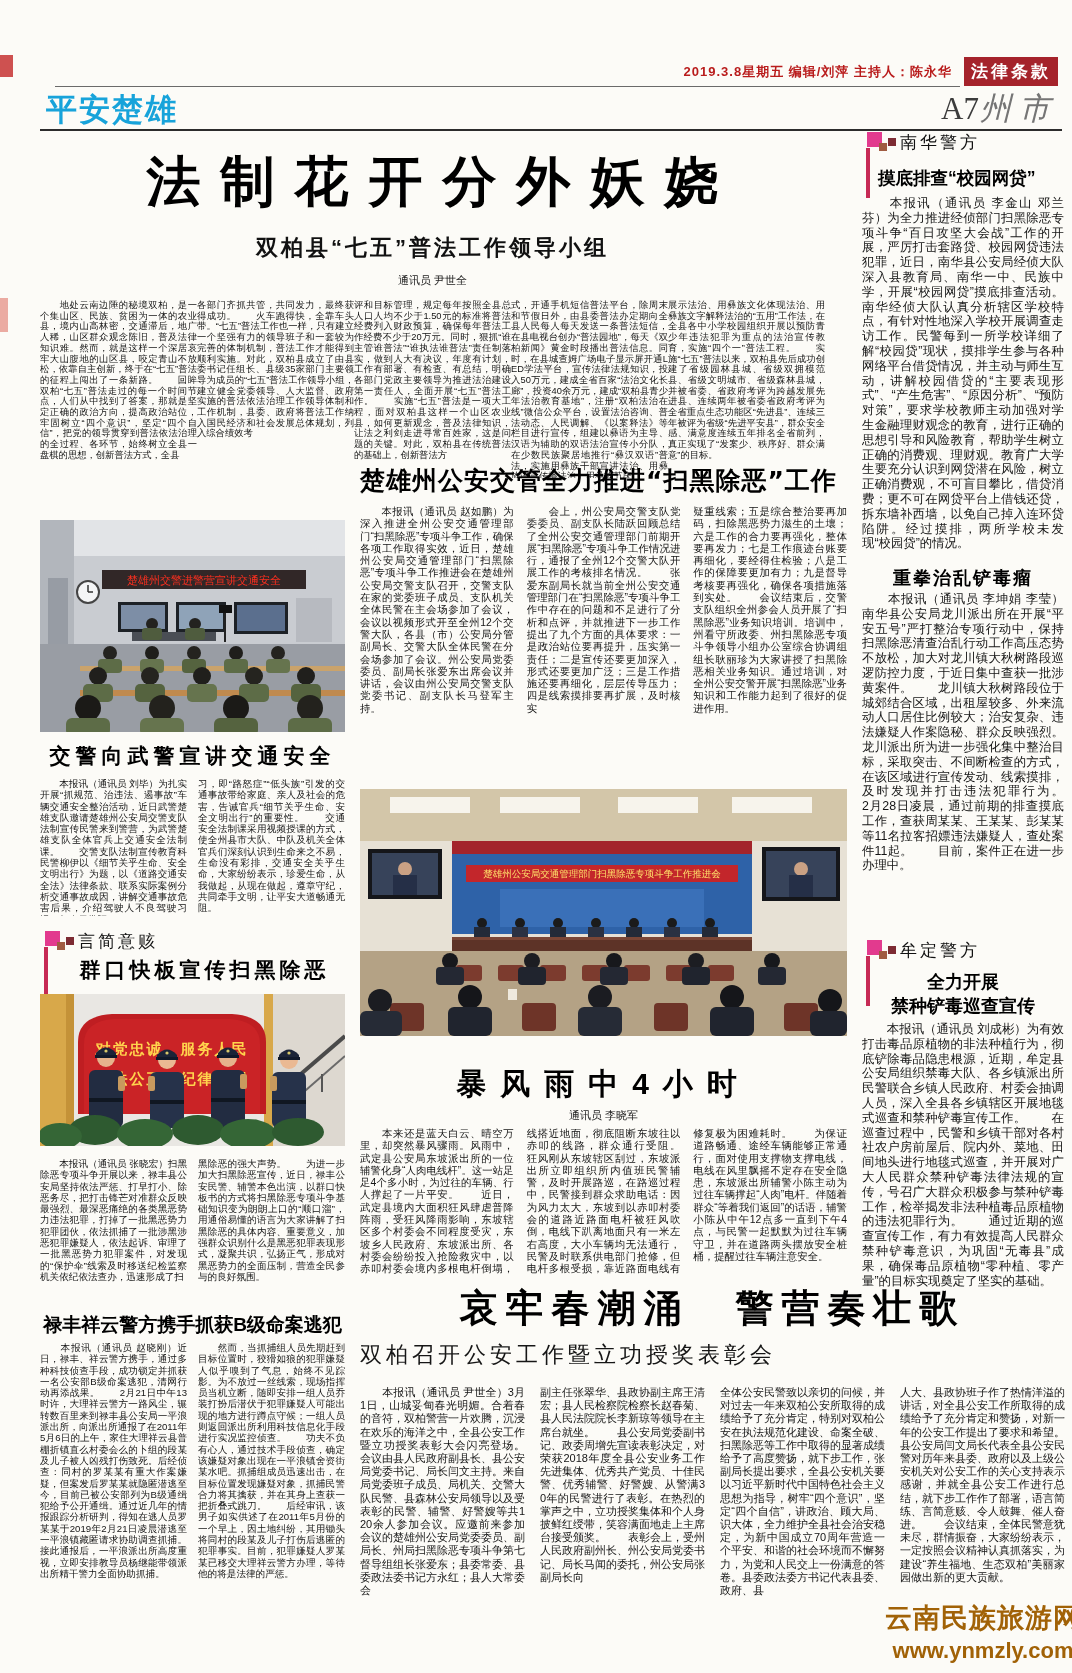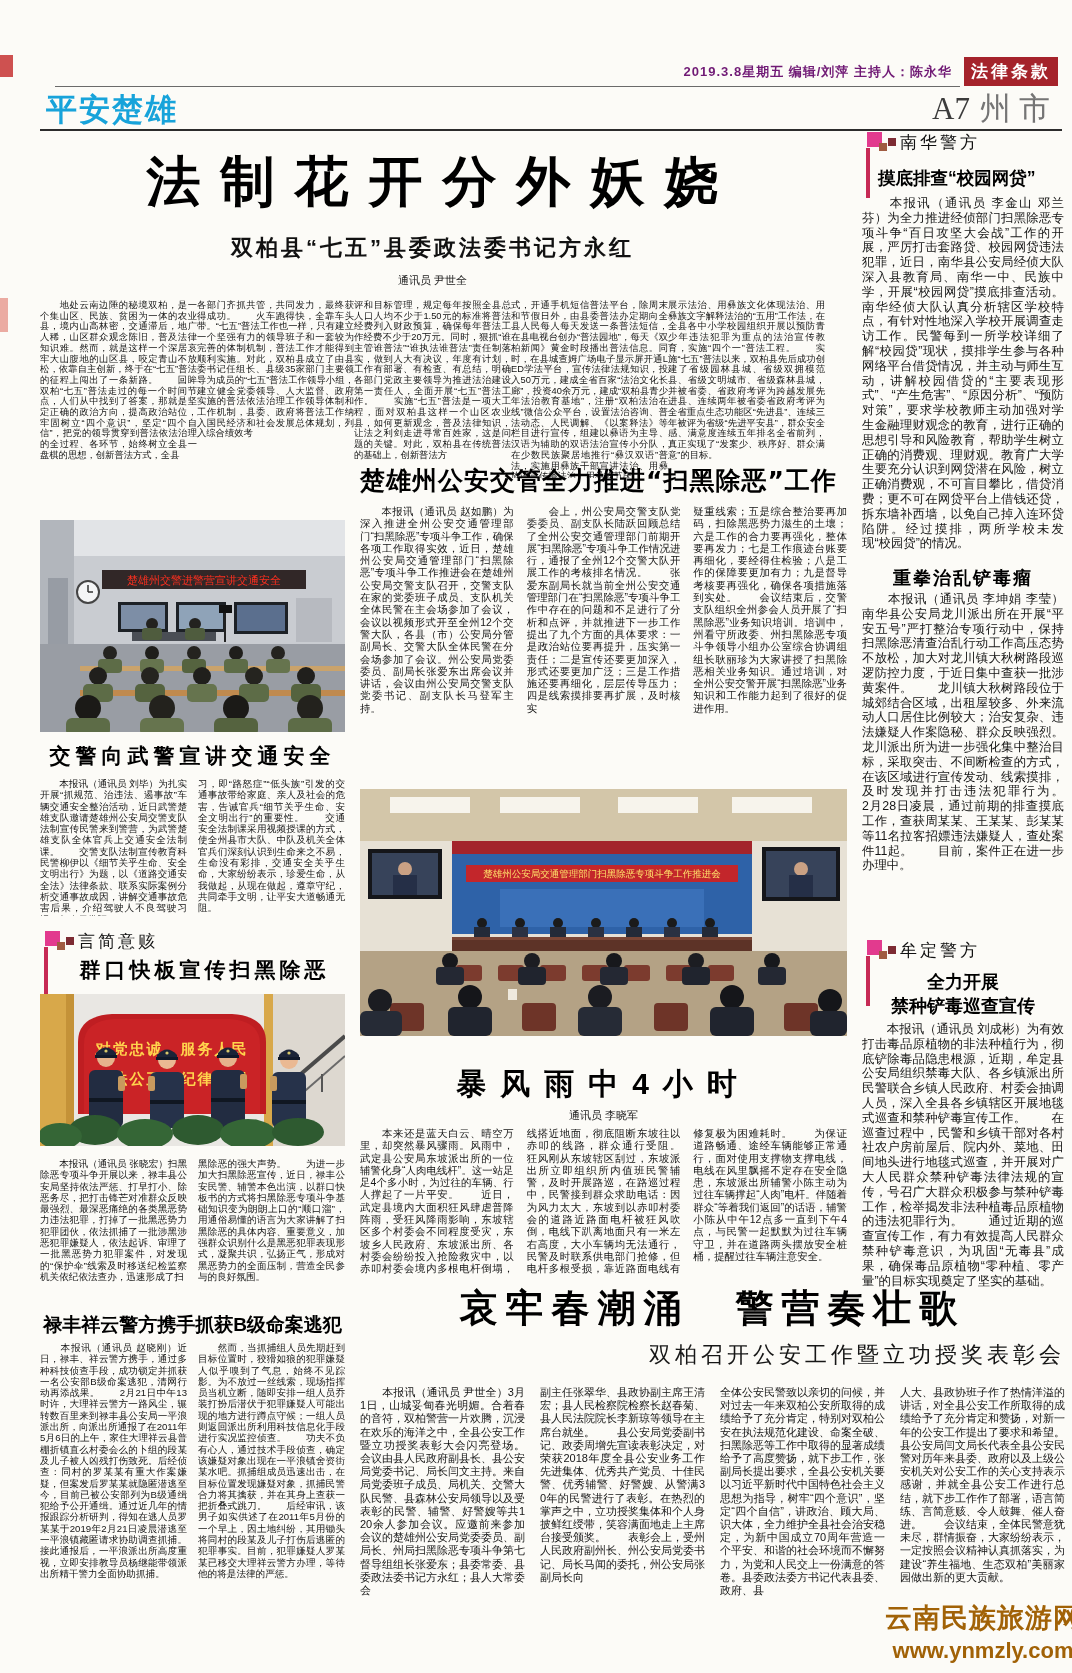--- a/index.html
+++ b/index.html
@@ -1,27 +1,27 @@
 <!DOCTYPE html>
 <html><head>
 <meta charset="utf-8">
 <title>newspaper-page</title>
 <style>
   html,body{margin:0;padding:0;background:#e8e6e1;}
   .page{position:relative;width:1072px;height:1673px;margin:0 auto;background:#fcfbf7;
         font-family:"Liberation Sans",sans-serif;color:#1c1c1c;overflow:hidden;}
   
-  .meta-line{position:absolute;top:63px;right:120px;font-size:13px;font-weight:bold;color:#701a75;letter-spacing:1px;}
+  .meta-line{position:absolute;top:63px;right:120px;font-size:13px;font-weight:bold;color:#b91c1c;letter-spacing:1px;}
   .badge{position:absolute;top:57px;right:14px;background:#a5232b;color:#fff;font-size:17px;font-weight:bold;
          padding:3px 7px;letter-spacing:3px;}
   .rule-top{position:absolute;top:86px;left:55px;width:905px;height:1px;background:#6a6a6a;}
   .masthead{position:absolute;top:89px;left:46px;font-size:31px;font-weight:900;color:#17a3da;letter-spacing:2px;
             font-family:"DejaVu Sans",sans-serif;}
   .pageno{position:absolute;top:88px;right:14px;font-family:"Liberation Serif",serif;font-size:31px;color:#3c3c3c;}
-  .pageno .sec{color:#757575;letter-spacing:8px;margin-left:10px;}
+  .pageno .sec{color:#757575;letter-spacing:8px;margin-left:1px;font-style:italic;}
   .rule-main{position:absolute;top:129px;left:40px;width:1022px;height:2px;background:#2c2c2c;}
   .artifact1{position:absolute;top:55px;left:0;width:13px;height:22px;background:#c53232;opacity:.85;}
   .artifact2{position:absolute;top:298px;left:0;width:8px;height:34px;background:#d95b4e;opacity:.5;}
 
   
   .cols{display:flex;}
   .col{flex:1;text-align:justify;word-break:break-all;overflow:hidden;color:#141414;}
   .c-main{font-size:9.3px;line-height:10.7px;}
   .c-left{font-size:9.6px;line-height:11.3px;}
   .c-mid{font-size:10.4px;line-height:12.3px;}
@@ -60,21 +60,21 @@
             font-family:"DejaVu Sans",sans-serif;letter-spacing:1px;white-space:nowrap;}
   .saohei-cols{position:absolute;left:360px;top:506px;width:487px;height:276px;gap:13px;}
   .storm-h{position:absolute;left:360px;top:1064px;width:487px;text-align:center;font-size:30px;font-weight:900;
            letter-spacing:14px;color:#000;}
   .storm-by{position:absolute;left:360px;top:1108px;width:487px;text-align:center;font-size:11px;color:#222;}
   .storm-cols{position:absolute;left:360px;top:1128px;width:487px;height:146px;gap:13px;}
 
   
   .awards-h{position:absolute;left:360px;top:1283px;width:705px;text-align:center;font-size:38px;font-weight:900;
             letter-spacing:8px;color:#000;font-family:"DejaVu Sans",sans-serif;}
-  .awards-sub{position:absolute;left:360px;top:1340px;width:705px;text-align:right;font-size:22px;letter-spacing:4px;color:#161616;}
+  .awards-sub{position:absolute;left:360px;top:1340px;width:705px;text-align:left;font-size:22px;letter-spacing:4px;color:#161616;}
   .awards-cols{position:absolute;left:360px;top:1386px;width:705px;height:266px;gap:15px;}
 
   
   .side-h1{position:absolute;left:878px;top:166px;width:188px;font-size:17.5px;font-weight:900;color:#000;}
   .side-t{position:absolute;left:862px;width:202px;font-size:12.4px;line-height:14.8px;text-align:justify;
           word-break:break-all;overflow:hidden;color:#141414;}
   .nh1-t{top:196px;height:364px;}
   .nh2-h{position:absolute;left:862px;top:566px;width:202px;text-align:center;font-size:18px;font-weight:900;
          letter-spacing:2px;color:#000;}
   .nh2-t{top:592px;height:344px;}
@@ -97,21 +97,21 @@
   <div class="badge">法律条款</div>
   <div class="rule-top"></div>
   <div class="masthead">平安楚雄</div>
   <div class="pageno">
     <span>A7</span><span class="sec">州市</span>
   </div>
   <div class="rule-main"></div>
 
   <section class="main-art">
     <h1>法制花开分外妖娆</h1>
-    <div class="main-sub">双柏县“七五”县委政法委书记方永红</div>
+    <div class="main-sub">双柏县“七五”普法工作领导小组</div>
     <div class="main-by">通讯员 尹世全</div>
     <div class="cols main-cols">
       <div class="col c-main">　　地处云南边陲的秘境双柏，是一个集山区、民族、贫困为一体的农业县，境内山高林密，交通滞后，地广人稀，山区群众观念陈旧，普及法律知识难。然而，就是这样一个深居哀牢大山腹地的山区县，咬定青山不放松，依靠自主创新，终于在“七五”普法的征程上闯出了一条新路。　　回眸双柏“七五”普法走过的每一个时间节点，人们从中找到了答案，那就是坚定正确的政治方向，提高政治站位，牢固树立“四个意识”，坚定“四个自信”，把党的领导贯穿到普法依法治理的全过程、各环节，始终树立全县一盘棋的思想，创新普法方式，全县</div>
       <div class="col c-main">各部门齐抓共管，共同发力，最终获得成功。　　火车跑得快，全靠车头带。“七五”普法工作也一样，只有建立一个坚强有力的领导班子和一套较为完善的体制机制，普法工作才能得到顺利实施。对此，双柏县成立了由县委书记任组长、县级35家部门主要领导为成员的“七五”普法工作领导小组，建立健全党委领导、人大监督、政府实施的普法依法治理工作领导体制和工作机制，县委、政府将普法工作纳入国民经济和社会发展总体规划，列入综合绩效考</div>
       <div class="col c-main">评和目标管理，规定每年按照全县总人口人均不少于1.50元的标准将普法经费列入财政预算，确保每年普法工作经费不少于20万元。同时，狠抓“谁主管谁普法”“谁执法谁普法”责任制落实，做到人大有决议，年度有计划，工作有部署、有检查、有总结，明确各部门党政主要领导为推进法治建设第一责任人，全面开展“七五”普法工作。　　实施“七五”普法是一项大工程，面对双柏县这样一个山区农业县，如何更新观念，普及法律知识，让法之利剑走进寻常百姓家，这是问题的关键。对此，双柏县在传统普法的基础上，创新普法方</div>
       <div class="col c-main">式，开通手机短信普法平台，除周末和节假日外，由县委普法办定期向全县人民每人每天发送一条普法短信，在县电视台创办“普法园地”，每天《双柏新闻》黄金时段播出普法信息。同时，在县城查姆广场电子显示屏开通LED学法平台，宣传法律法规知识，投入50万元，建成全省百家“法治文化长廊”，投资40余万元，建成“双柏县青少年法治教育基地”，注册“双柏法治在线”微信公众平台，设置法治咨询、普法动态、人民调解、《以案释法》等栏目进行宣传，组建以彝语为主导、汉语为辅助的双语法治宣传小分队，在少数民族聚居地推行“彝汉双语”普法，实施用彝族干部宣讲法治、用彝族语言传播法治、用彝族节庆</div>
       <div class="col c-main">展示法治、用彝族文化体现法治、用彝族文字解释法治的“五用”工作法，在全县各中小学校园组织开展以预防青少年违法犯罪为重点的法治宣传教育，实施“四个一”普法工程。　　实施“七五”普法以来，双柏县先后成功创建了省级园林县城、省级双拥模范县、省级文明城市、省级森林县城，并被省委、省政府考评为跨越发展先进县、连续两年被省委省政府考评为全省重点生态功能区“先进县”、连续三年被评为省级“先进平安县”，群众安全感、满意度连续五年排名全省前列，真正实现了“发案少、秩序好、群众满意”的目标。</div>
     </div>
   </section>
 

